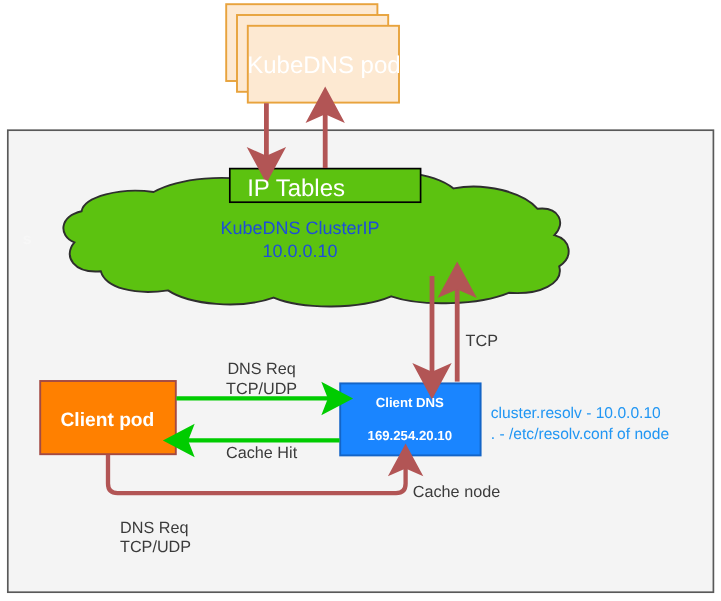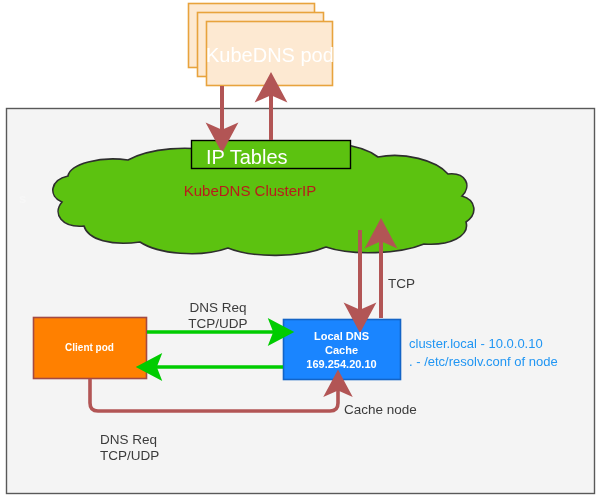--- a/index.html
+++ b/index.html
@@ -34,21 +34,21 @@
     text-align: left;
     font-size: 20px;
   }
   .box-text-sm {
     color: #ffffff;
     text-align: center;
     font-size: 11px;
     font-weight: bold;
   }
   .cloud-text {
-    color: #b91c1c;
+    color: #1d4ed8;
     text-align: center;
     font-size: 15px;
   }
   .edge-label {
     color: #3b3b3b;
     text-align: center;
     font-size: 13.5px;
   }
   .note-text {
     color: #2196f3;
@@ -118,36 +118,37 @@
     <line x1="283" y1="367" x2="150" y2="367" stroke="#00cc00" stroke-width="3.4" marker-end="url(#arrow-green)"></line>
 
     <path d="M 90 379 L 90 403 Q 90 411 98 411 L 330 411 Q 338 411 338 403 L 338 384" fill="none" stroke="#b25555" stroke-width="3.6" marker-end="url(#arrow-red)"></path>
   </svg>
 
   <div class="lbl box-text" style="left:206px; top:44px; width:126px;">KubeDNS pods</div>
 
   <div class="lbl box-text" style="left:206px; top:146px; width:159px;">IP Tables</div>
 
   <div class="lbl cloud-text" style="left:130px; top:182px; width:240px;">KubeDNS ClusterIP</div>
+  <div class="lbl cloud-text" style="left:130px; top:201px; width:240px;">10.0.0.10</div>
 
   <div class="lbl ghost-s" style="left:19px; top:192px;">s</div>
 
-  <div class="lbl box-text-sm" style="left:33px; top:342px; width:113px; font-size:10px;">Client pod</div>
+  <div class="lbl box-text-sm" style="left:33px; top:342px; width:113px; font-size:16px;">Client pod</div>
 
-  <div class="lbl box-text-sm" style="left:283px; top:330px; width:117px;">Local DNS</div>
-  <div class="lbl box-text-sm" style="left:283px; top:344px; width:117px;">Cache</div>
+  <div class="lbl box-text-sm" style="left:283px; top:330px; width:117px;">Client DNS</div>
   <div class="lbl box-text-sm" style="left:283px; top:358px; width:117px;">169.254.20.10</div>
 
   <div class="lbl edge-label" style="left:158px; top:300px; width:120px;">DNS Req</div>
   <div class="lbl edge-label" style="left:158px; top:316px; width:120px;">TCP/UDP</div>
 
+  <div class="lbl edge-label" style="left:158px; top:370px; width:120px;">Cache Hit</div>
 
   <div class="lbl edge-label" style="left:388px; top:276px; width:66px; text-align:left;">TCP</div>
 
   <div class="lbl edge-label" style="left:344px; top:402px; width:100px; text-align:left;">Cache node</div>
 
   <div class="lbl edge-label" style="left:100px; top:432px; width:120px; text-align:left;">DNS Req</div>
   <div class="lbl edge-label" style="left:100px; top:448px; width:120px; text-align:left;">TCP/UDP</div>
 
-  <div class="lbl note-text" style="left:409px; top:335px; width:190px;">cluster.local - 10.0.0.10</div>
+  <div class="lbl note-text" style="left:409px; top:335px; width:190px;">cluster.resolv - 10.0.0.10</div>
   <div class="lbl note-text" style="left:409px; top:353px; width:190px;">. - /etc/resolv.conf of node</div>
 
 </div>
 
 </body></html>

